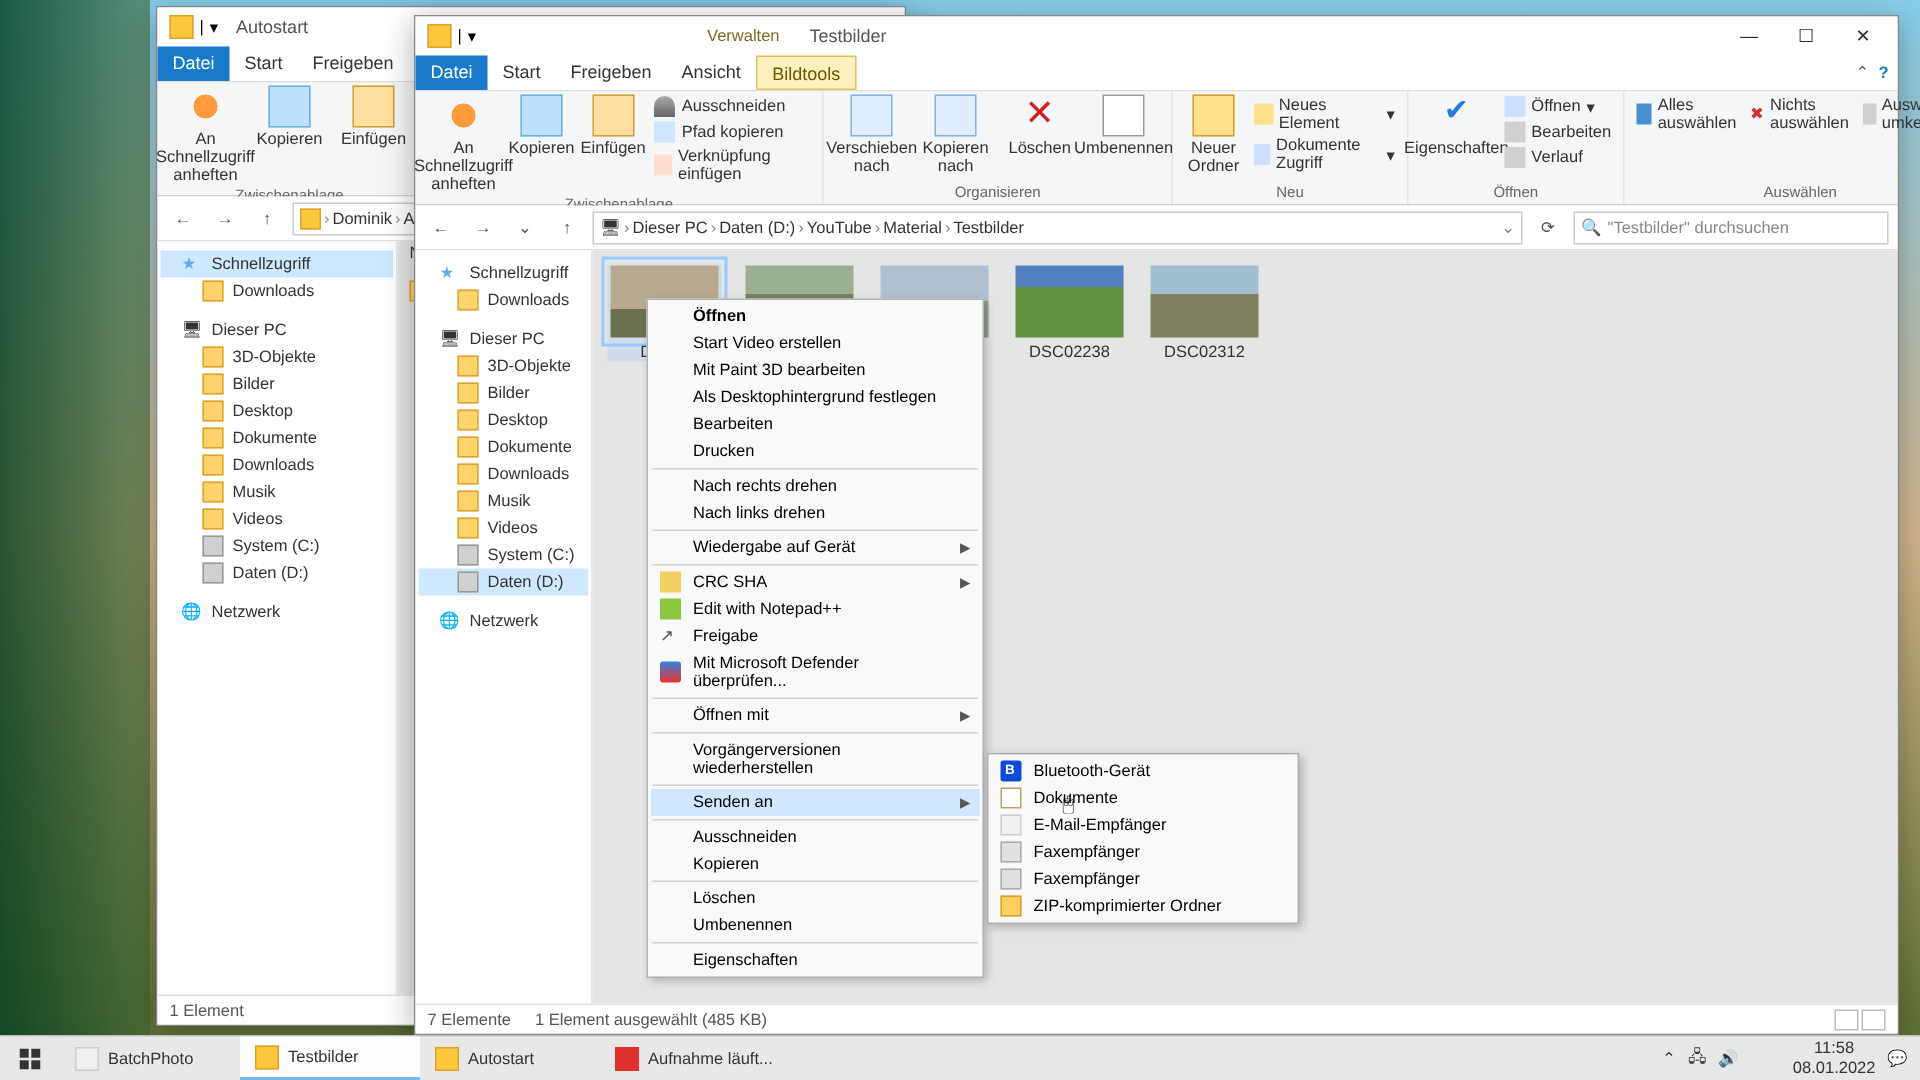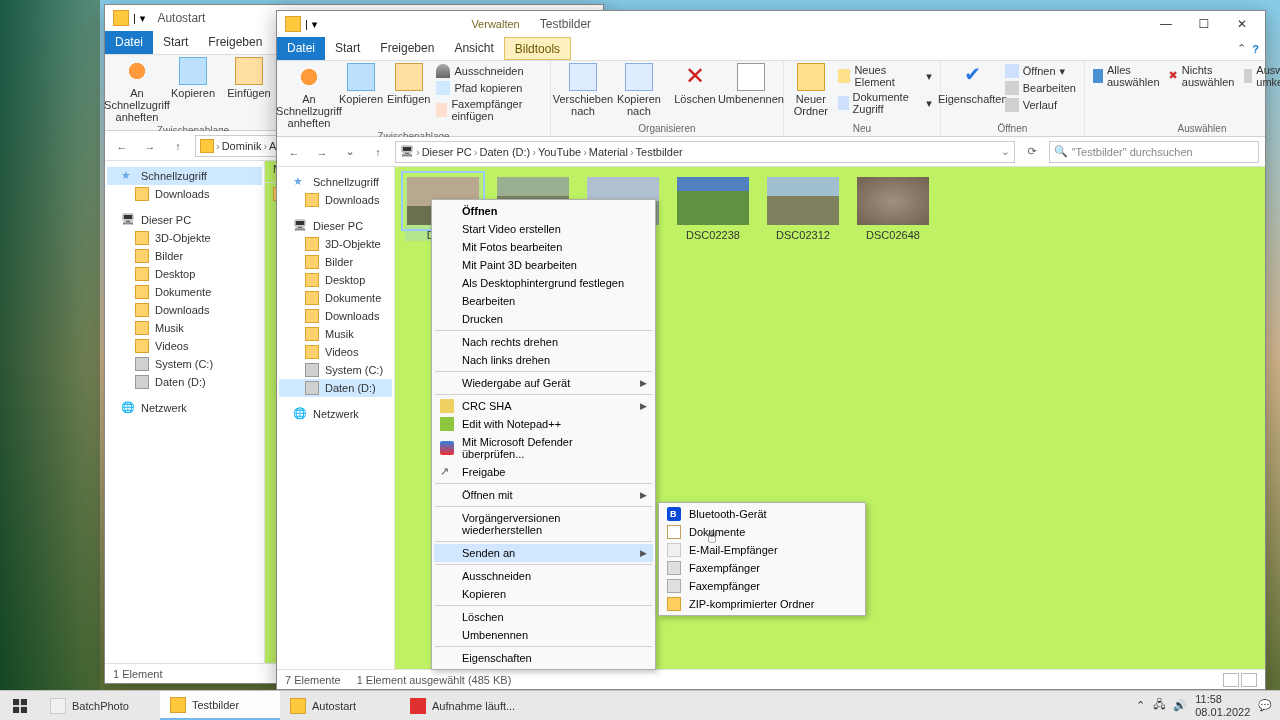--- a/index.html
+++ b/index.html
@@ -58,21 +58,21 @@
 .navpane { width: 160px; border-right: 1px solid #e5e5e5; padding: 6px 2px; overflow: hidden; background: #fff; }
 .navitem { display: flex; align-items: center; gap: 6px; padding: 2px 6px 2px 14px; color: #333; white-space:nowrap; }
 .navitem.active { background: #cde8ff; }
 .navitem .nicon { width: 14px; height: 14px; }
 .nicon.star::before { content:"★"; color:#6aa9e8; }
 .nicon.pc::before { content:"🖥"; font-size:11px; }
 .nicon.fold { background:#ffd36b; border:1px solid #e0a030; }
 .nicon.net::before { content:"🌐"; font-size:11px; color:#4a90d0; }
 .nicon.disk { background:#d0d0d0; border:1px solid #999; }
 
-.content { flex: 1; background: #bef264; position: relative; }
+.content { flex: 1; background: #e5e5e5; position: relative; }
 .content-header { height: 22px; border-bottom: 1px solid #e5e5e5; padding: 2px 8px; font-size: 11px; color: #333; }
 .files-grid { padding: 10px; display: flex; flex-wrap: wrap; gap: 14px; align-content: flex-start; }
 .file-item { width: 76px; display: flex; flex-direction: column; align-items: center; gap: 4px; }
 .file-item.selected .thumb { outline: 2px solid #99c9ff; outline-offset: 4px; background-color:#cde8ff; }
 .file-item.selected { background: rgba(160,200,240,0.3); }
 .thumb { width: 72px; height: 48px; background: #888; }
 .thumb.t1 { background: linear-gradient(#b8a890 60%, #6b7050 60%); }
 .thumb.t2 { background: linear-gradient(#9ab090 40%, #7a8060 40%); }
 .thumb.t3 { background: linear-gradient(#b0c0d0 50%, #90a090 50%); }
 .thumb.t4 { background: linear-gradient(#5080c0 30%, #609040 30%); }
@@ -114,21 +114,21 @@
 .taskbar { position: absolute; bottom: 0; left: 0; right: 0; height: 30px; background: #e8e8e8; border-top: 1px solid #c0c0c0; display: flex; align-items: center; }
 .startbtn { width: 40px; height: 100%; display:flex; align-items:center; justify-content:center; }
 .startbtn svg { width:14px; height:14px; }
 .taskbtn { height: 100%; padding: 0 10px; display: flex; align-items: center; gap: 6px; font-size: 11px; color: #333; border-bottom: 0px solid transparent; min-width: 120px; }
 .taskbtn.active { background: #fdfdfd; border-bottom: 2px solid #76b9ed; }
 .taskbtn .ticon { width:16px; height:16px; }
 .ticon.folder { background:#ffc83d; border:1px solid #e0a030; }
 .ticon.bp { background:#f0f0f0; border:1px solid #ccc; }
 .ticon.rec { background:#e03030; }
 .tray { margin-left: auto; display: flex; align-items: center; gap: 8px; padding: 0 8px; font-size: 10px; color: #333; }
-.clock { text-align: left; line-height: 1.1; }
+.clock { text-align: center; line-height: 1.1; margin-left: 28px; }
 </style>
 </head>
 <body>
 
 <div class="desktop-bg"></div>
 
 <div class="window win1">
   <div class="titlebar">
     <div class="qat">
         <span class="qat-icon"></span>
@@ -291,21 +291,21 @@
           <div class="rbtn-small">
               <span class="ricon-sm cut"></span>
               <span>Ausschneiden</span>
             </div>
           <div class="rbtn-small">
               <span class="ricon-sm copypath"></span>
               <span>Pfad kopieren</span>
             </div>
           <div class="rbtn-small">
               <span class="ricon-sm pastelink"></span>
-              <span>Faxempfänger einfügen</span>
+              <span>Verknüpfung einfügen</span>
             </div>
         </div>
       </div>
       <div class="ribbon-group-label">Zwischenablage</div>
     </div>
     <div class="ribbon-group">
       <div class="ribbon-group-content">
         <div class="rbtn-large">
             <span class="ricon moveto"></span>
             <span style="white-space:pre-line">Verschieben
@@ -478,41 +478,36 @@
             <span class="file-label"></span>
           </div>
         <div class="file-item">
             <div class="thumb t4"></div>
             <span class="file-label">DSC02238</span>
           </div>
         <div class="file-item">
             <div class="thumb t5"></div>
             <span class="file-label">DSC02312</span>
           </div>
-        <div class="file-item">
-            <div class="thumb t7"></div>
-            <span class="file-label">DSC02648</span>
-          </div>
       </div>
     </div>
   </div>
   <div class="statusbar">
     <span>7 Elemente</span>
     <span>1 Element ausgewählt (485 KB)</span>
     <div class="viewbtns">
         <div class="viewbtn"></div>
         <div class="viewbtn"></div>
       </div>
   </div>
 </div>
 
 <div class="ctxmenu ctx-main">
   <div class="ctxitem bold">Öffnen</div>
   <div class="ctxitem">Start Video erstellen</div>
-  <div class="ctxitem">Mit Fotos bearbeiten</div>
   <div class="ctxitem">Mit Paint 3D bearbeiten</div>
   <div class="ctxitem">Als Desktophintergrund festlegen</div>
   <div class="ctxitem">Bearbeiten</div>
   <div class="ctxitem">Drucken</div>
   <div class="ctxsep"></div>
   <div class="ctxitem">Nach rechts drehen</div>
   <div class="ctxitem">Nach links drehen</div>
   <div class="ctxsep"></div>
   <div class="ctxitem">
       <span>Wiedergabe auf Gerät</span>
@@ -522,26 +517,26 @@
   <div class="ctxitem">
       <span class="cicon archive"></span>
       <span>CRC SHA</span>
       <span class="arrow">▶</span>
     </div>
   <div class="ctxitem">
       <span class="cicon npp"></span>
       <span>Edit with Notepad++</span>
     </div>
   <div class="ctxitem">
+      <span class="cicon share"></span>
+      <span>Freigabe</span>
+    </div>
+  <div class="ctxitem">
       <span class="cicon defender"></span>
       <span>Mit Microsoft Defender überprüfen...</span>
-    </div>
-  <div class="ctxitem">
-      <span class="cicon share"></span>
-      <span>Freigabe</span>
     </div>
   <div class="ctxsep"></div>
   <div class="ctxitem">
       <span>Öffnen mit</span>
       <span class="arrow">▶</span>
     </div>
   <div class="ctxsep"></div>
   <div class="ctxitem">Vorgängerversionen wiederherstellen</div>
   <div class="ctxsep"></div>
   <div class="ctxitem hover">

